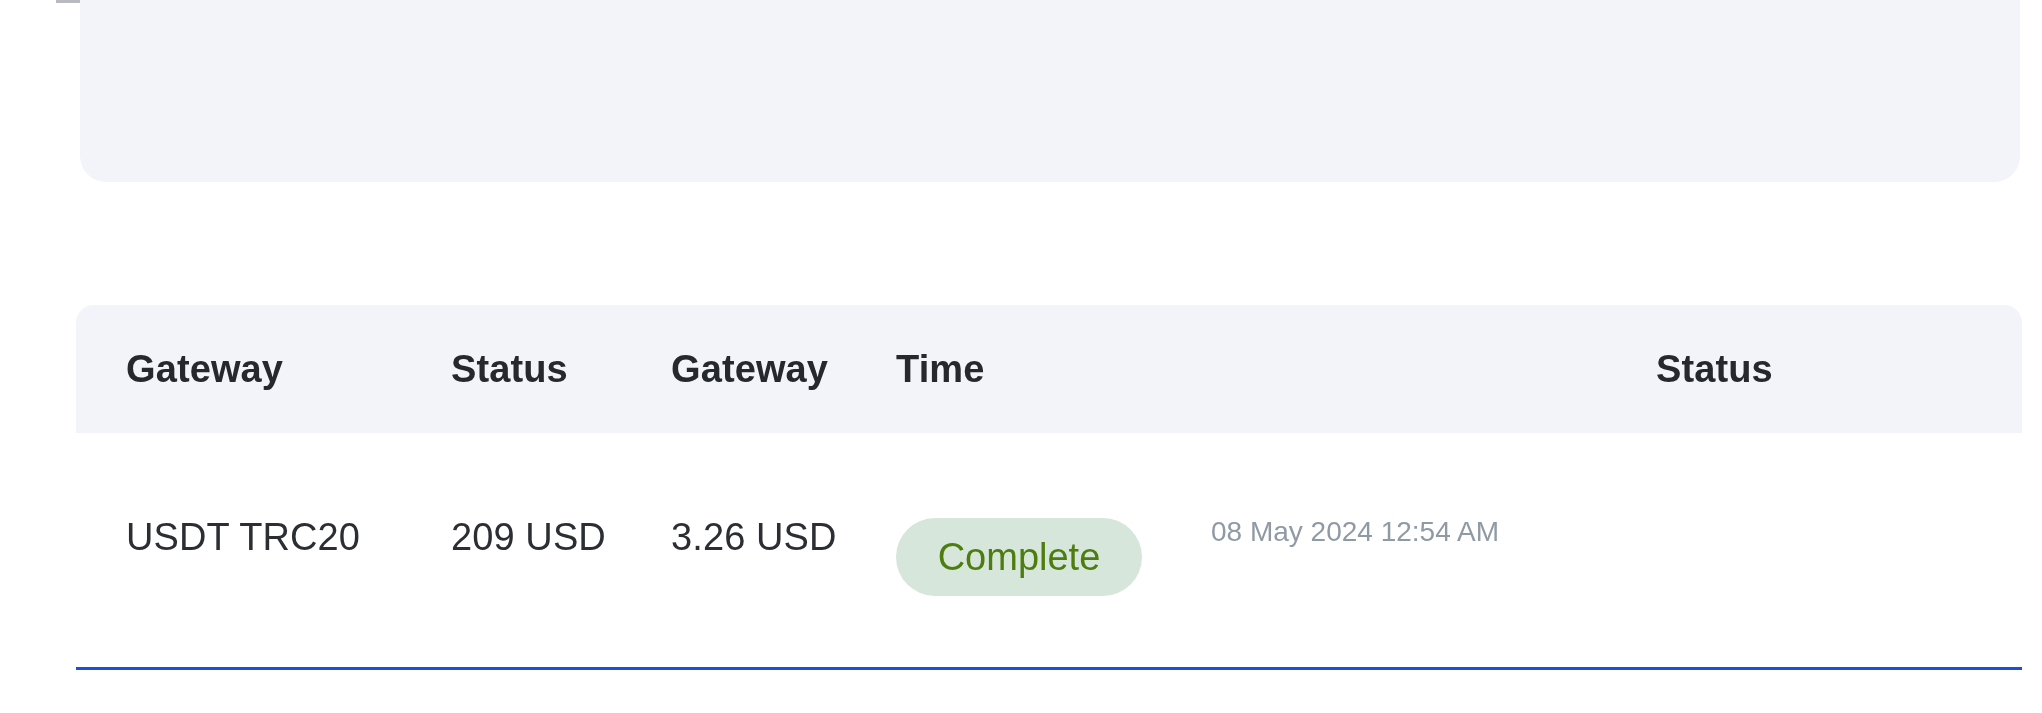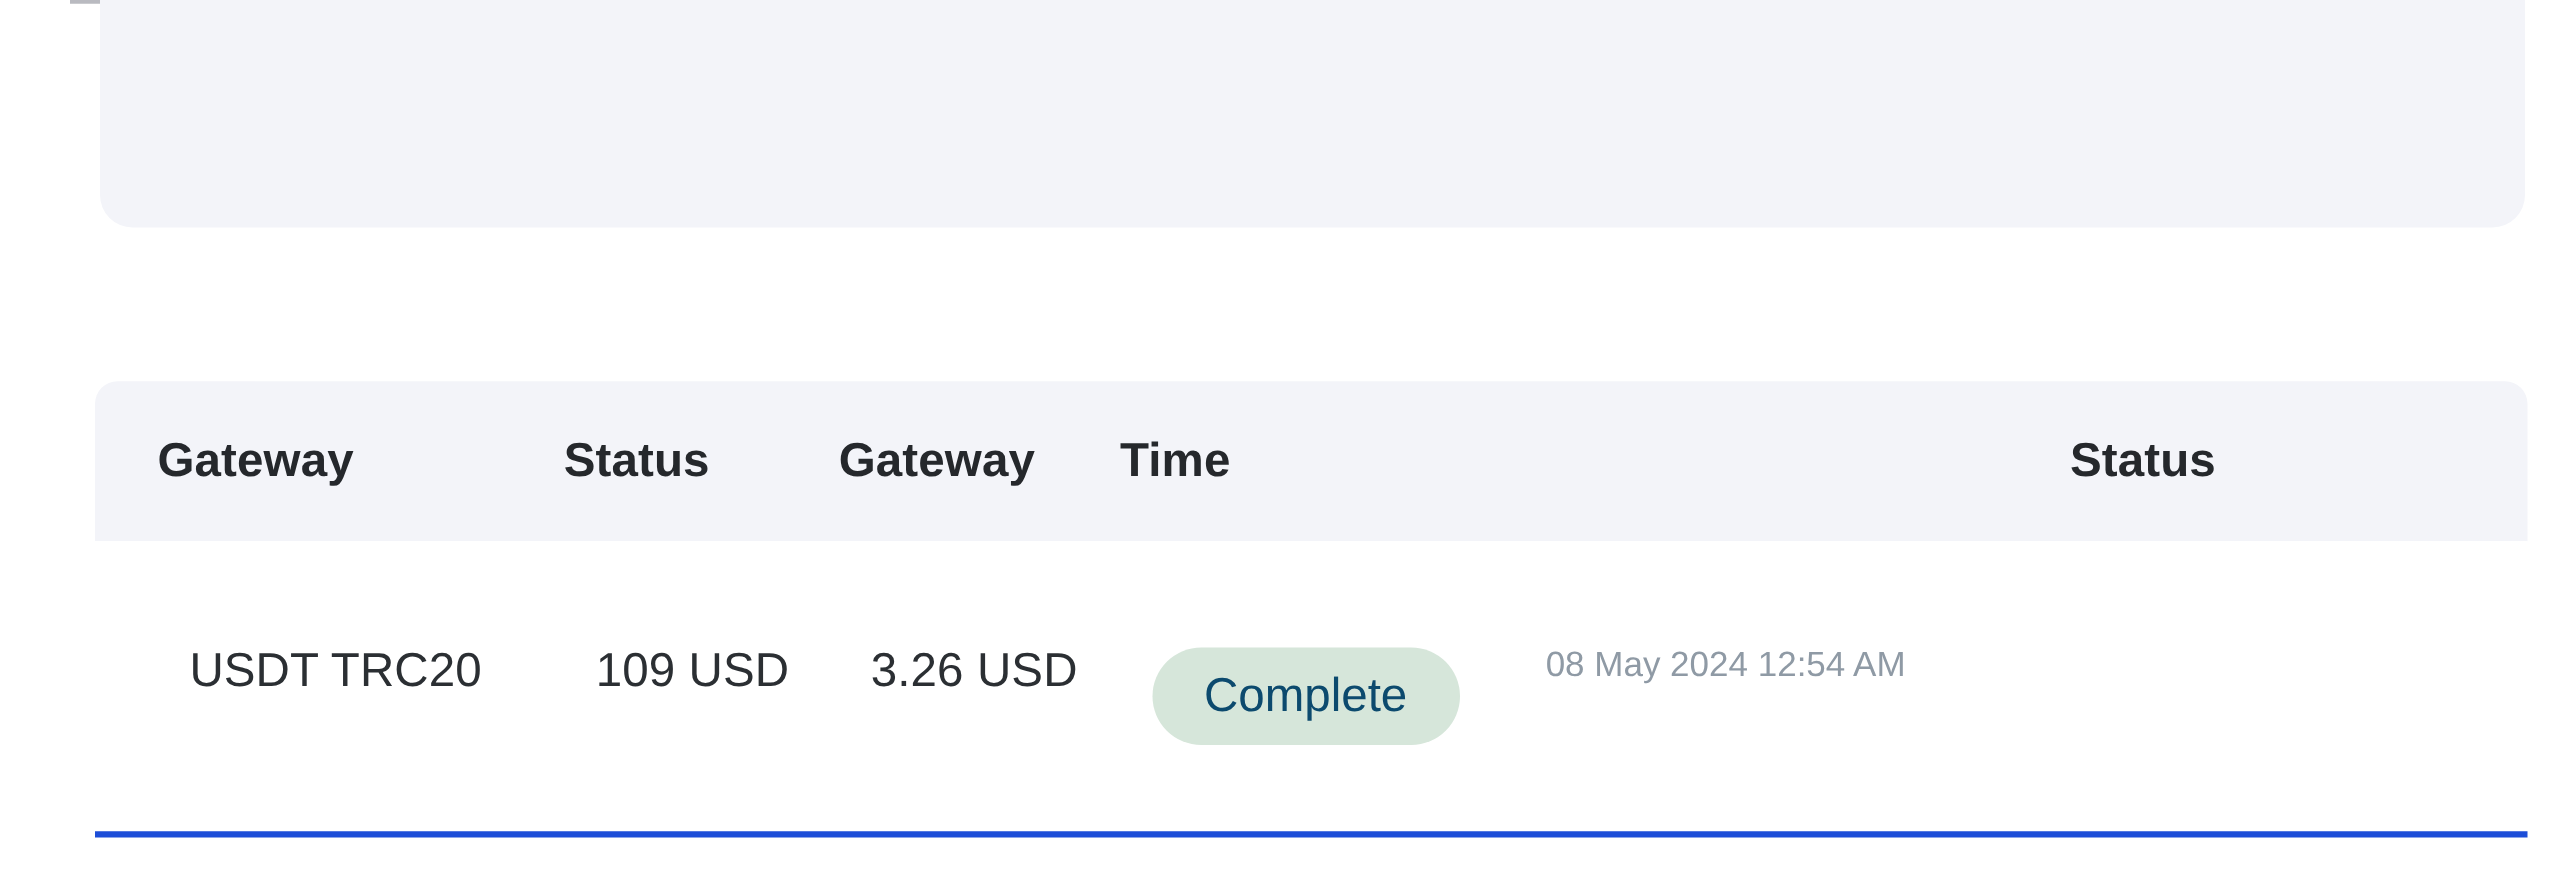--- a/index.html
+++ b/index.html
@@ -59,23 +59,22 @@
     height: 128px;
     display: flex;
     align-items: center;
   }
 
   .table-row {
     background: #ffffff;
     height: 237px;
     display: flex;
     align-items: flex-start;
-    border-bottom: 5px solid #1d4ed8;
+    border-bottom: 3px solid #1d4ed8;
     box-sizing: border-box;
-    justify-content: center;
   }
   .table-row .cell {
     padding-top: 85px;
   }
 
   .cell {
     box-sizing: border-box;
     padding-left: 0;
   }
   .col-gateway  { width: 375px; padding-left: 50px; }
@@ -110,21 +109,21 @@
 
   .status-badge {
     display: inline-flex;
     align-items: center;
     justify-content: center;
     min-width: 246px;
     height: 78px;
     padding: 0 30px;
     border-radius: 39px;
     background: #d6e6da;
-    color: #0c4a6e;
+    color: #4d7c0f;
     font-size: 38px;
     font-weight: 400;
     line-height: 1;
     box-sizing: border-box;
   }
 
   
   .top-fragment {
     position: absolute;
     left: 18px;
@@ -165,21 +164,21 @@
       <div class="cell col-status">
         <span class="th">Status</span>
       </div>
     </div>
 
     <div class="table-row">
       <div class="cell col-gateway">
         <span class="td">USDT TRC20</span>
       </div>
       <div class="cell col-amount">
-        <span class="td">109 USD</span>
+        <span class="td">209 USD</span>
       </div>
       <div class="cell col-charge">
         <span class="td">3.26 USD</span>
       </div>
       <div class="cell col-status">
         <span class="status-badge">Complete</span>
       </div>
       <div class="cell col-time">
         <span class="td-time">08 May 2024 12:54 AM</span>
       </div>

